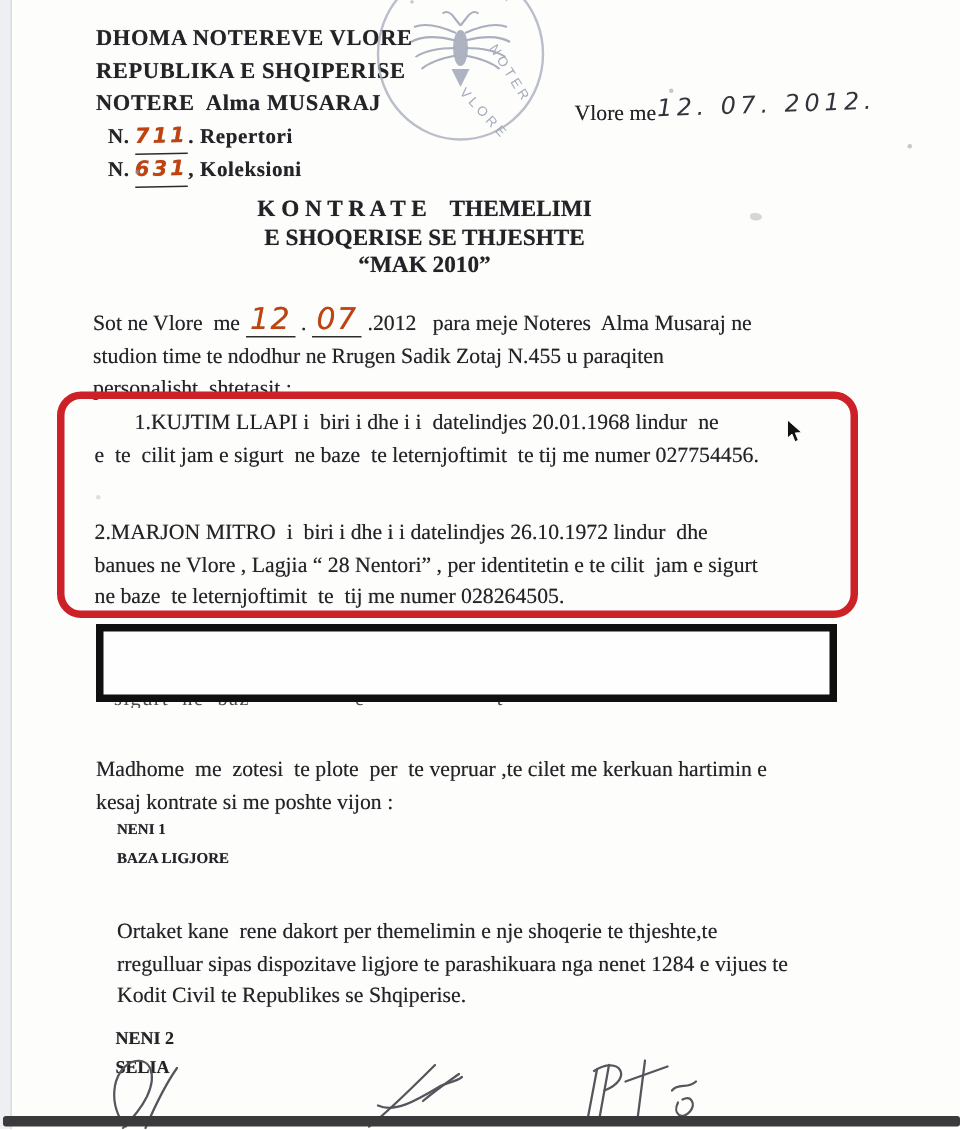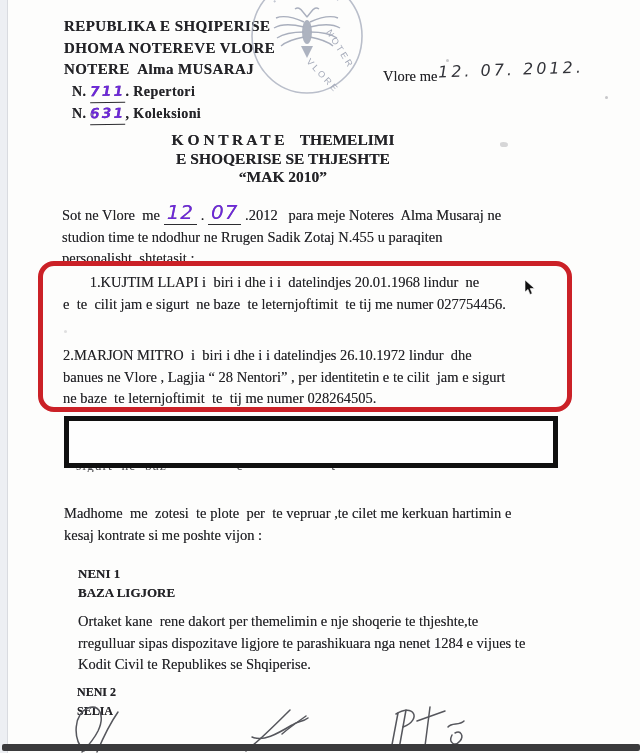--- a/index.html
+++ b/index.html
@@ -11,21 +11,21 @@
   }
   .abs{position:absolute;}
   .line{white-space:pre;}
   
   #left-edge{left:0;top:0;width:7px;height:753px;background:#edeff3;border-right:1px solid #d9dbe0;}
   
   #bottom-band{left:2px;top:744px;width:638px;height:7px;background:#3a3a3c;border-radius:2px;}
   
   #letterhead{left:64px;top:16px;font-weight:bold;font-size:15px;line-height:21.5px;letter-spacing:.4px;text-shadow:0 0 .5px rgba(20,20,25,.55);}
   .nline{font-weight:bold;font-size:14px;margin-left:8px;line-height:21px;text-shadow:0 0 .5px rgba(20,20,25,.5);}
-  .hand{font-family:"DejaVu Sans", sans-serif;font-style:italic;color:#6d28d9;}
+  .hand{font-family:"DejaVu Sans", sans-serif;font-style:italic;color:#c2410c;}
   .hand-num{display:inline-block;min-width:34px;border-bottom:1.4px solid #2c2c30;text-align:center;font-size:14px;letter-spacing:2px;transform:rotate(-1deg);}
   
   #stamp{left:246px;top:-24px;width:122px;height:126px;opacity:.8;filter:blur(.4px);}
   
   #date-line{left:383px;top:68px;font-size:14.5px;text-shadow:0 0 .4px rgba(20,20,25,.5);}
   #date-hand{left:438px;top:60px;font-size:16px;letter-spacing:3px;transform:rotate(-2deg);color:#33343a;}
   
   #title{left:128px;top:131px;width:310px;text-align:center;font-weight:bold;font-size:15.5px;line-height:18.5px;text-shadow:0 0 .5px rgba(20,20,25,.55);}
   
   .body-text{font-size:14.5px;line-height:21.5px;text-shadow:0 0 .45px rgba(25,25,30,.5);}
@@ -33,39 +33,39 @@
   .hw-blank{display:inline-block;border-bottom:1.3px solid #2c2c30;padding:0 3px;font-size:20px;letter-spacing:1px;transform:translateY(-1px);}
   #party1{left:63px;top:272px;text-align:center;}
   #party2{left:63px;top:345px;}
   
   #highlight-box{left:38px;top:261px;width:534px;height:151px;border:5px solid #cb2127;border-radius:16px;box-sizing:border-box;z-index:3;}
   
   #redaction-box{left:64px;top:416px;width:494px;height:52px;border:5px solid #101010;background:#fefefe;box-sizing:border-box;z-index:2;}
   #redacted-fragment{left:76px;top:463px;width:300px;height:9px;overflow:hidden;z-index:1;color:#4a4a4e;filter:blur(.4px);}
   #redacted-fragment span{display:block;margin-top:-5px;font-size:13.5px;letter-spacing:1px;}
   #body1{left:64px;top:503px;}
-  #neni1{left:78px;top:564px;font-weight:bold;font-size:13px;line-height:19px;text-shadow:0 0 .5px rgba(20,20,25,.55);}
+  #neni1{left:78px;top:544px;font-weight:bold;font-size:10px;line-height:19px;text-shadow:0 0 .5px rgba(20,20,25,.55);}
   #body2{left:78px;top:611px;}
   #neni2{left:77px;top:683px;font-weight:bold;font-size:12px;line-height:19px;text-shadow:0 0 .5px rgba(20,20,25,.55);}
   
   #signatures{left:0;top:695px;width:640px;height:58px;}
   
   #cursor{left:524px;top:280px;width:12px;height:16px;z-index:6;}
   .speck{width:3px;height:3px;border-radius:50%;background:#9a9aa0;opacity:.55;}
 </style>
 </head>
 <body>
 
 <div id="page">
 
   <div id="left-edge" class="abs"></div>
 
   <div id="letterhead" class="abs">
+    <div class="line">DHOMA NOTEREVE VLORE</div>
     <div class="line">REPUBLIKA E SHQIPERISE</div>
-    <div class="line">DHOMA NOTEREVE VLORE</div>
     <div class="line">NOTERE  Alma MUSARAJ</div>
     <div class="nline line"><span>N.</span> <span class="hand hand-num">711</span><span>. Repertori</span></div>
     <div class="nline line"><span>N.</span> <span class="hand hand-num">631</span><span>, Koleksioni</span></div>
   </div>
 
   <svg id="stamp" class="abs" viewBox="0 0 122 126">
     <ellipse cx="61" cy="60" rx="55" ry="57" fill="none" stroke="#a9afbe" stroke-width="1.6"></ellipse>
 
     <g stroke="#959cae" fill="none" stroke-width="1.4">
       <ellipse cx="61" cy="56" rx="5" ry="12" fill="#9aa1b2" stroke="none"></ellipse>

